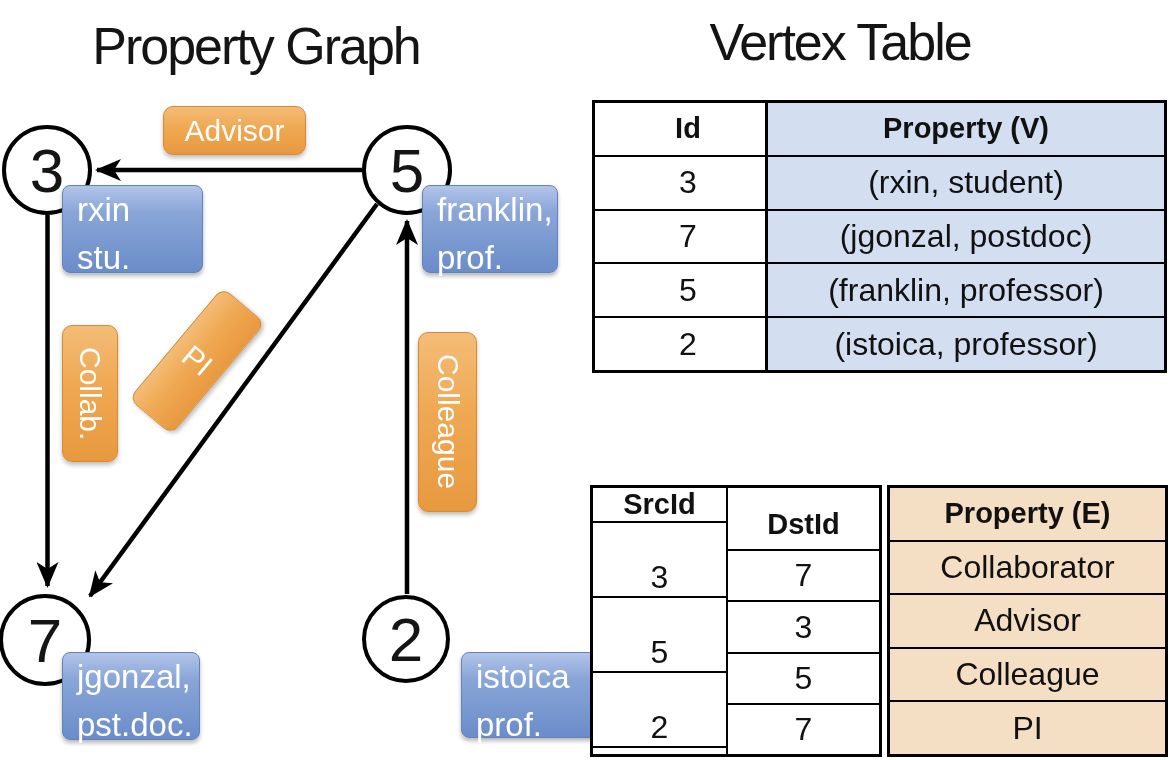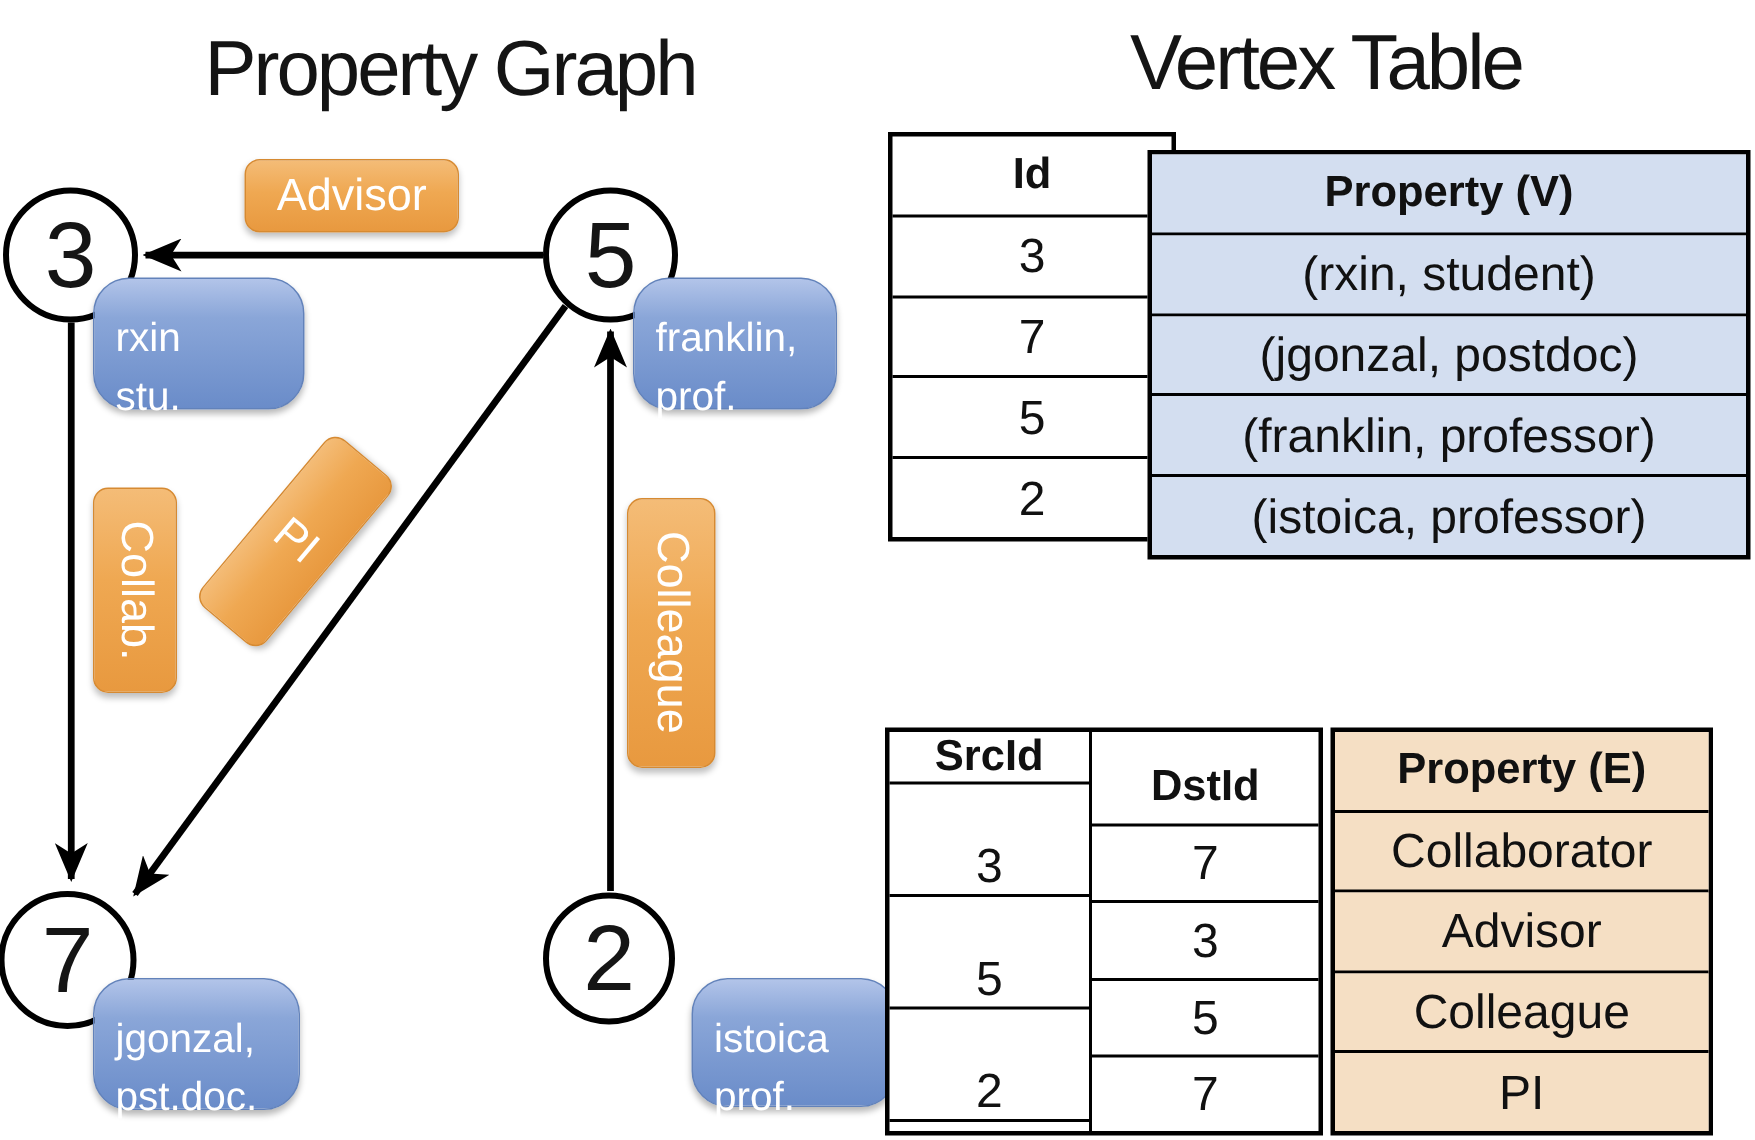--- a/index.html
+++ b/index.html
@@ -2,34 +2,34 @@
 <html><head>
 <meta charset="utf-8">
 <style>
   html,body{margin:0;padding:0;background:#ffffff;}
   .stage{
     position:relative;width:1170px;height:760px;overflow:hidden;
     background:#ffffff;font-family:"Liberation Sans",sans-serif;color:#111;
   }
   .title{
     position:absolute;text-align:center;font-size:52px;font-weight:400;
-    letter-spacing:-2px;color:#141414;white-space:nowrap;padding-left:44px;
+    letter-spacing:-2px;color:#141414;white-space:nowrap;
   }
   
   .edge-svg{position:absolute;left:0;top:0;width:585px;height:760px;}
   .gnode{
     position:absolute;border:4px solid #000;border-radius:50%;background:#fff;
     display:flex;align-items:center;justify-content:center;
     font-size:62px;font-weight:400;color:#151515;box-sizing:border-box;
   }
   .vbox{
-    position:absolute;border-radius:24px;box-sizing:border-box;
+    position:absolute;border-radius:8px;box-sizing:border-box;
     background:linear-gradient(#b2c4e9 0%,#8aa6d8 30%,#6a8cc9 100%);
     border:1px solid #6282ba;box-shadow:0 3px 4px rgba(0,0,0,0.28);
-    color:#fff;font-size:27px;line-height:1.45;padding:20px 14px;
+    color:#fff;font-size:33px;line-height:1.45;padding:0 14px;
   }
   .elabel{
     position:absolute;border-radius:10px;box-sizing:border-box;
     background:linear-gradient(#f4bc77 0%,#efa852 45%,#e8993f 100%);
     border:1px solid #d68a32;box-shadow:0 3px 4px rgba(0,0,0,0.25);
     color:#fff;font-size:30px;display:flex;align-items:center;justify-content:center;
   }
   .elabel.vert{writing-mode:vertical-rl;}
   
   .tcol{
@@ -112,21 +112,21 @@
   </div>
   <div class="elabel" style="left:124px;top:333px;width:146px;height:56px;transform:rotate(-50deg);">
     <span style="display:inline-block;transform:rotate(90deg);">PI</span>
   </div>
   <div class="elabel vert" style="left:418px;top:332px;width:59px;height:180px;">
     <span>Colleague</span>
   </div>
 
   <div class="title" style="left:585px;top:12px;width:510px;">Vertex Table</div>
 
-  <div class="tcol" style="left:592px;top:88px;width:192px;height:273px;">
+  <div class="tcol" style="left:592px;top:100px;width:192px;height:273px;">
     <div class="cell th">Id</div>
     <div class="cell">3</div>
     <div class="cell">7</div>
     <div class="cell">5</div>
     <div class="cell">2</div>
   </div>
 
   <div class="tcol fill-v" style="left:765px;top:100px;width:402px;height:273px;justify-content:space-between;">
     <div class="cell th">Property (V)</div>
     <div class="cell">(rxin, student)</div>
@@ -146,21 +146,21 @@
     </div>
     <div class="subcol" style="flex:1;margin-top:12px;">
       <div class="cell th">DstId</div>
       <div class="cell">7</div>
       <div class="cell">3</div>
       <div class="cell">5</div>
       <div class="cell">7</div>
     </div>
   </div>
 
-  <div class="tcol fill-e" style="left:887px;top:485px;width:255px;height:272px;">
+  <div class="tcol fill-e" style="left:887px;top:485px;width:281px;height:272px;">
     <div class="cell th">Property (E)</div>
     <div class="cell">Collaborator</div>
     <div class="cell">Advisor</div>
     <div class="cell">Colleague</div>
     <div class="cell">PI</div>
   </div>
 
 </div>
 
 </body></html>

